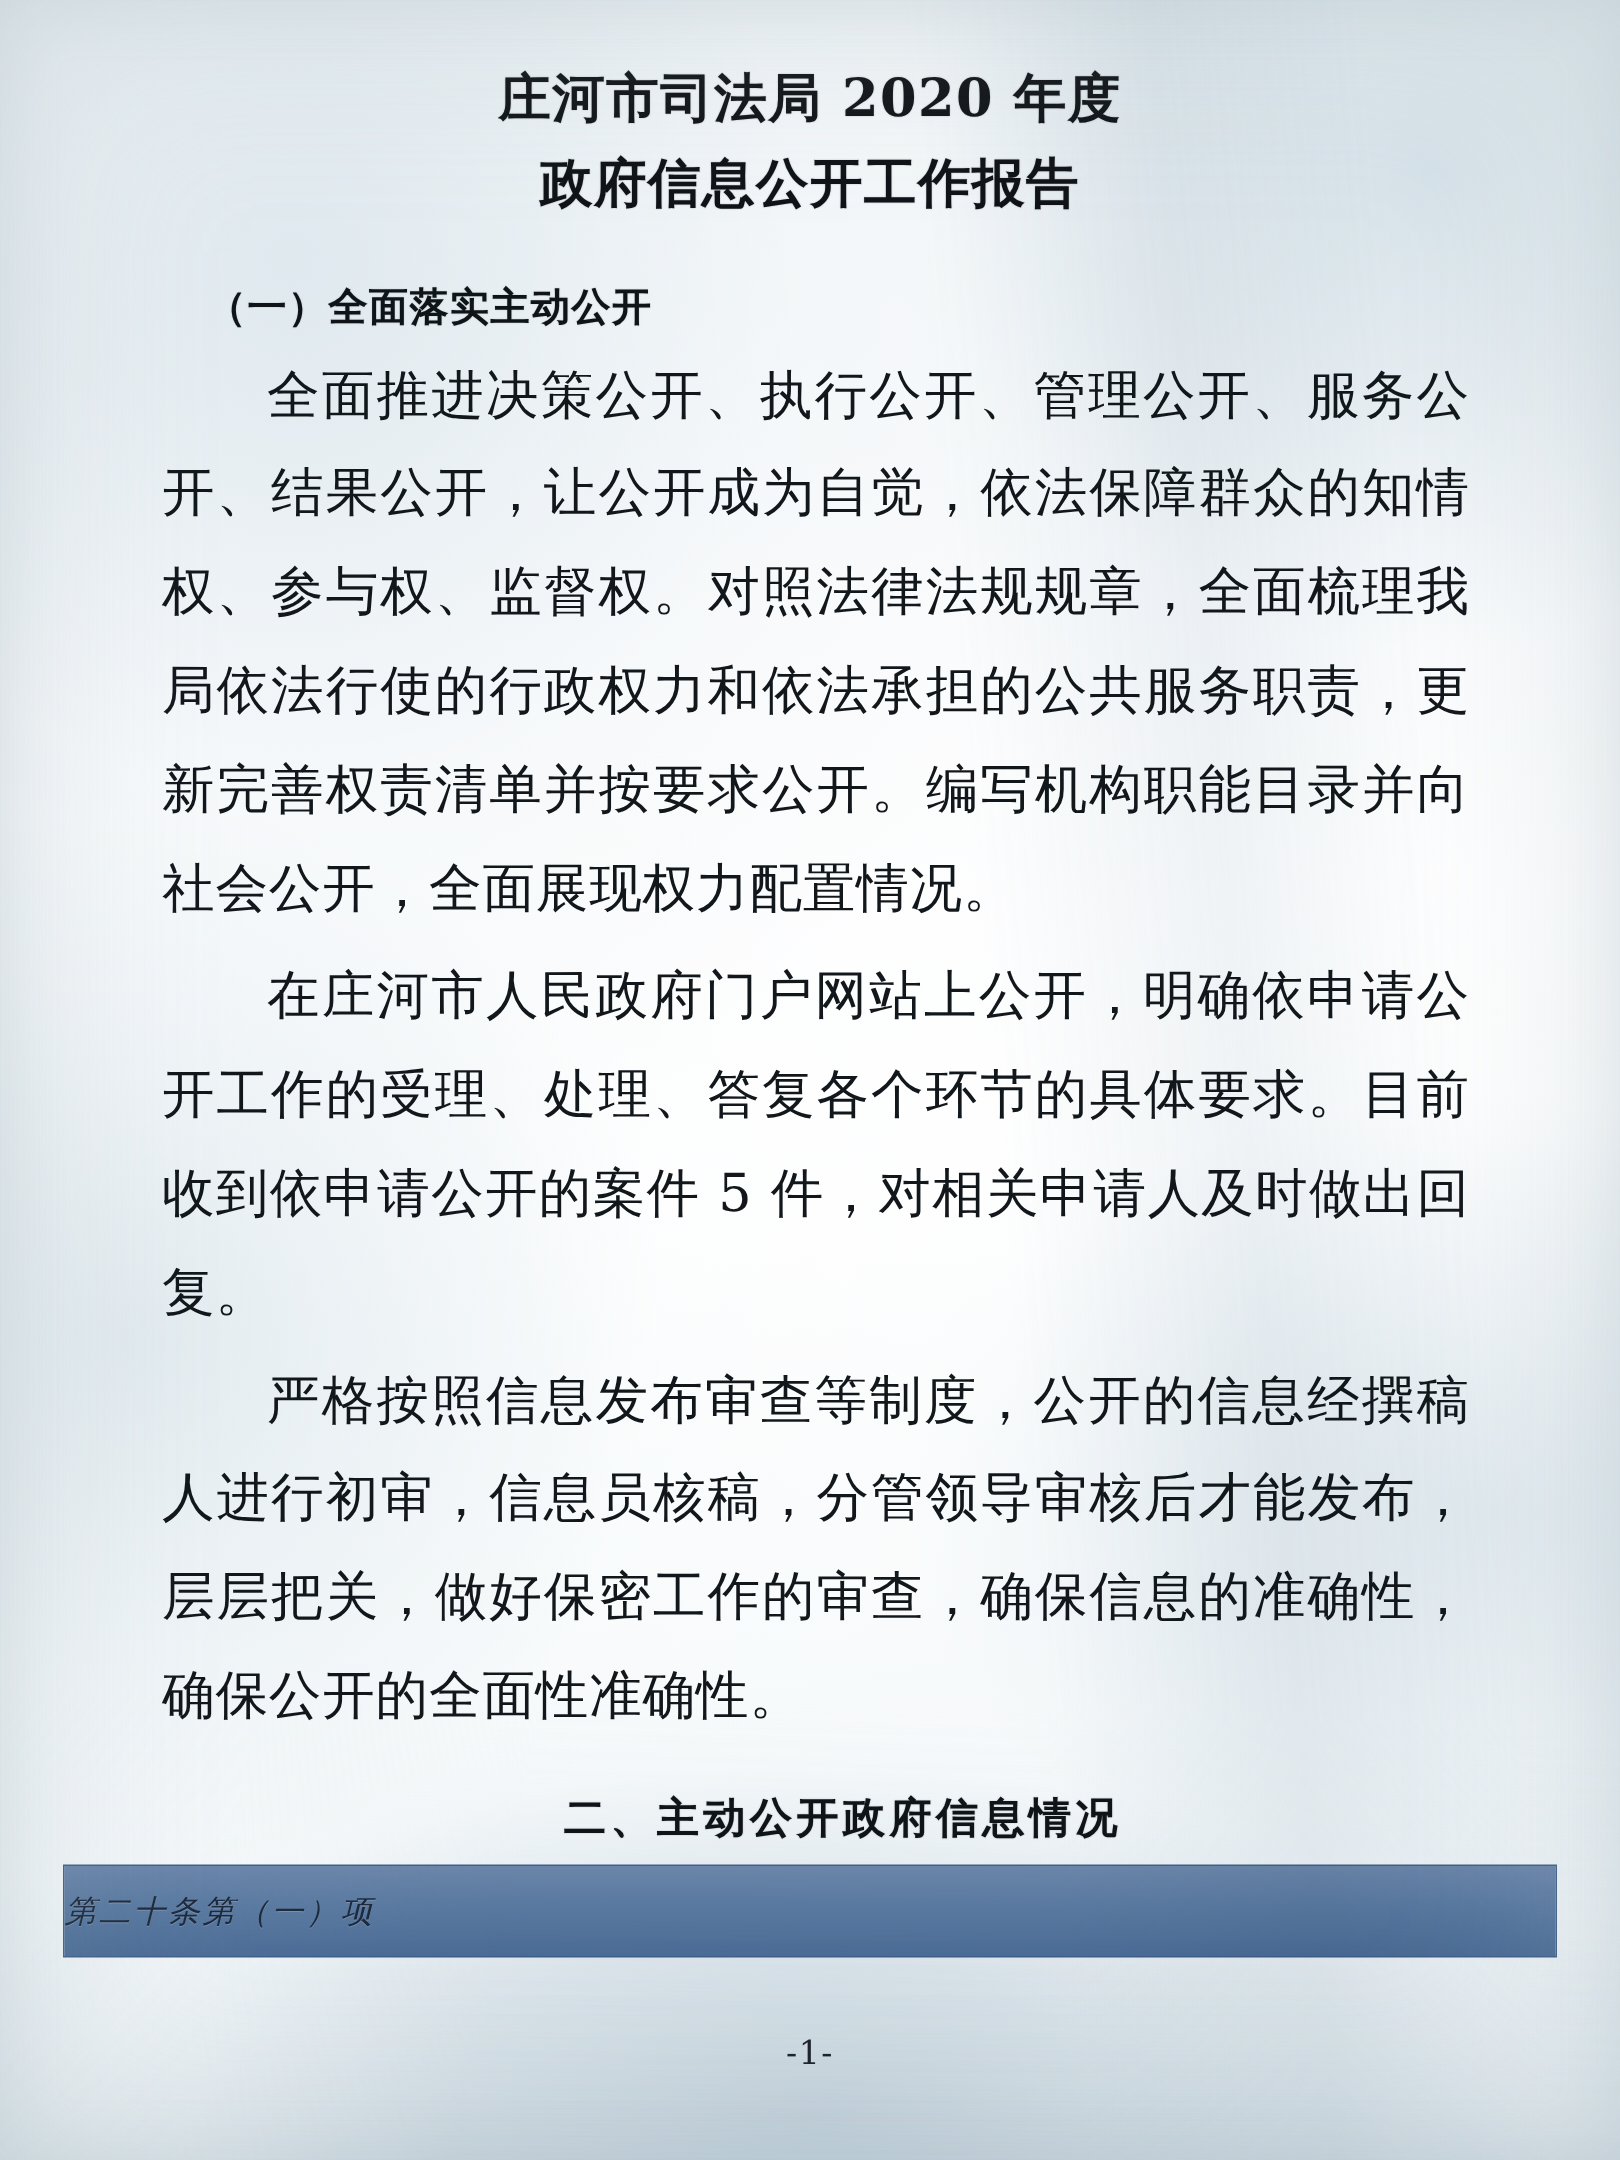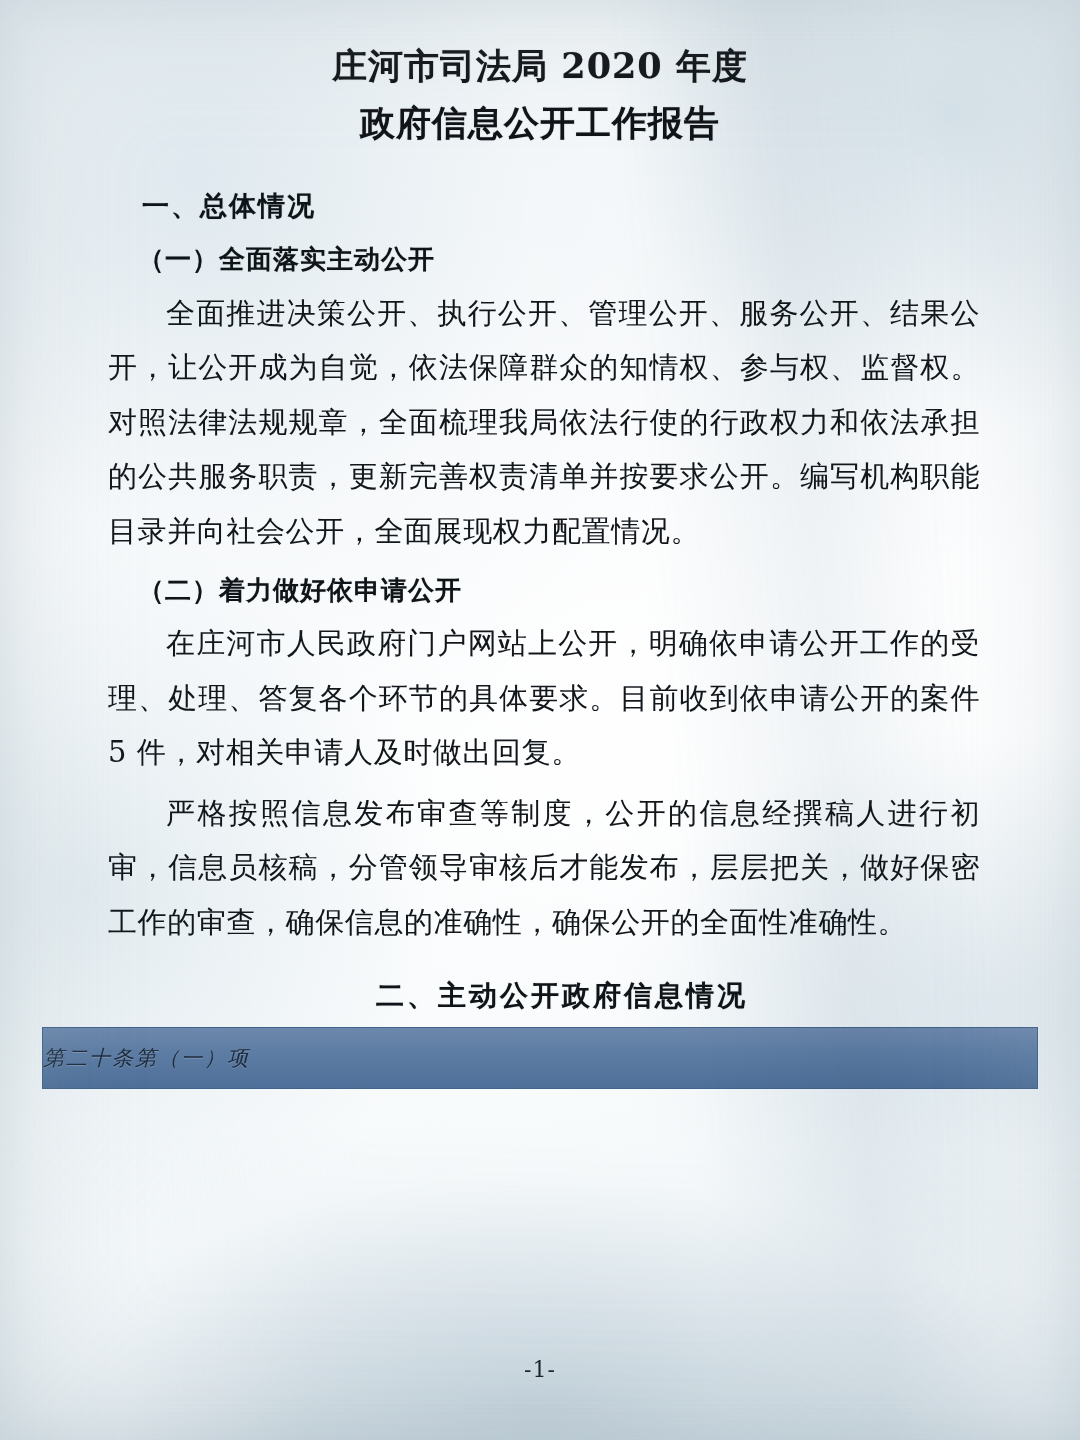--- a/index.html
+++ b/index.html
@@ -80,21 +80,21 @@
   .h-sub {
     font-weight: 700;
     font-size: 26px;
     line-height: 1.55;
     margin: 12px 0 2px 30px;
     letter-spacing: 1px;
     color: #0f1418;
     text-shadow: 0 0 1px rgba(20,26,32,0.25);
   }
   p.para {
-    font-size: 29px;
+    font-size: 35px;
     line-height: 1.88;
     margin: 6px 0 6px 0;
     text-indent: 2em;
     text-align: justify;
     text-justify: inter-ideograph;
     letter-spacing: 0.6px;
     color: #12171c;
   }
   .h-section-2 {
     font-weight: 700;
@@ -144,26 +144,24 @@
 
   <div class="content">
 
     <div class="title-block">
       <div class="title-line">庄河市司法局 2020 年度</div>
       <div class="title-line">政府信息公开工作报告</div>
     </div>
 
     <div class="body-area">
 
-      <div class="h-section">一、总体情况</div>
 
       <div class="h-sub">（一）全面落实主动公开</div>
       <p class="para">全面推进决策公开、执行公开、管理公开、服务公开、结果公开，让公开成为自觉，依法保障群众的知情权、参与权、监督权。对照法律法规规章，全面梳理我局依法行使的行政权力和依法承担的公共服务职责，更新完善权责清单并按要求公开。编写机构职能目录并向社会公开，全面展现权力配置情况。</p>
 
-      <div class="h-sub">（二）着力做好依申请公开</div>
       <p class="para">在庄河市人民政府门户网站上公开，明确依申请公开工作的受理、处理、答复各个环节的具体要求。目前收到依申请公开的案件 5 件，对相关申请人及时做出回复。</p>
 
       <p class="para">严格按照信息发布审查等制度，公开的信息经撰稿人进行初审，信息员核稿，分管领导审核后才能发布，层层把关，做好保密工作的审查，确保信息的准确性，确保公开的全面性准确性。</p>
 
       <div class="h-section-2">二、主动公开政府信息情况</div>
     </div>
 
     <div class="table-wrap">
       <div class="table-header-band">
         <span>第二十条第（一）项</span>

